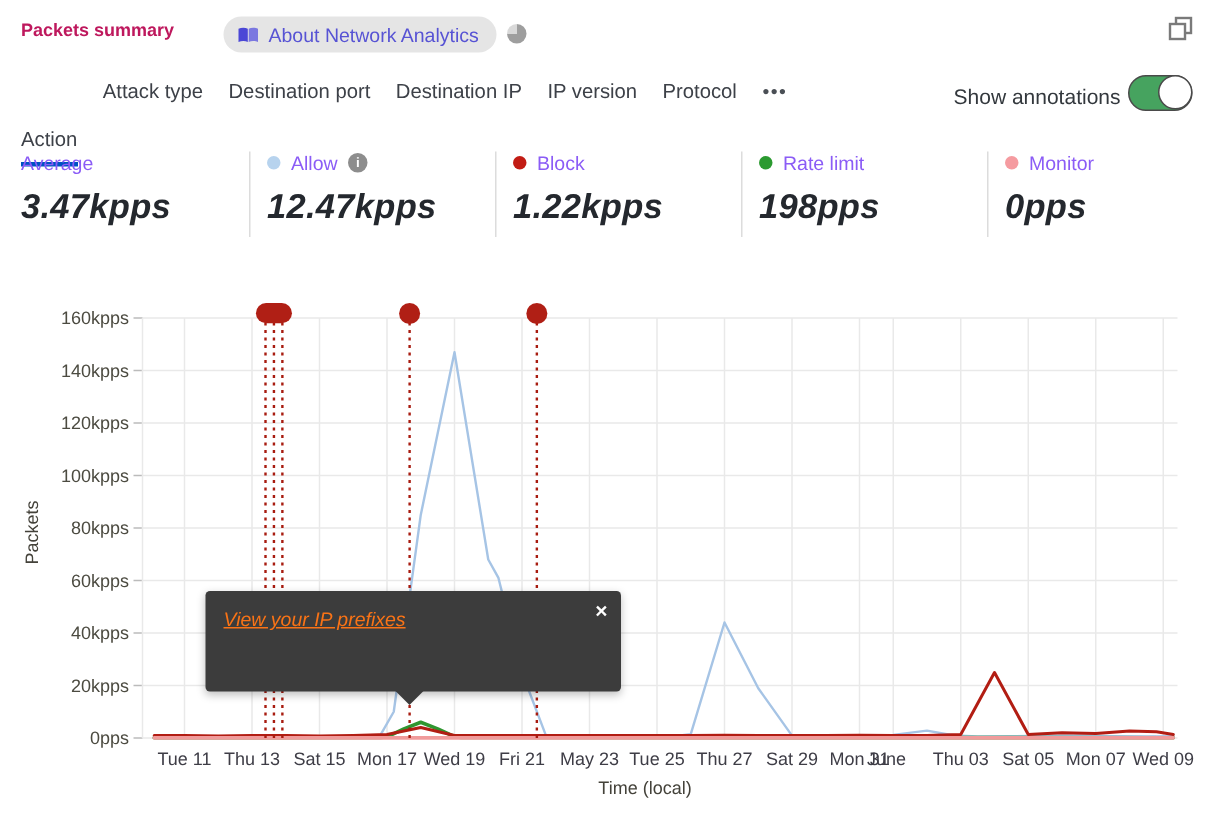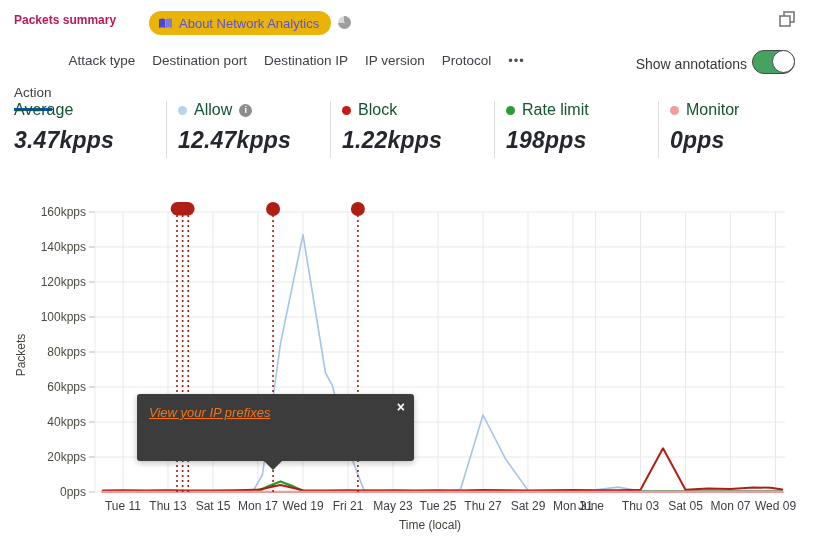--- a/index.html
+++ b/index.html
@@ -3,21 +3,21 @@
 <meta charset="utf-8">
 <style>
   * { box-sizing: border-box; margin: 0; padding: 0; }
   html,body { background:#fff; }
   body { font-family: "Liberation Sans", sans-serif; }
   #app { position: relative; width: 816px; height: 545px; background: #fff; overflow: hidden; }
 
   
   .title { position:absolute; left:14px; top:13px; font-size:12px; font-weight:700; color:#be185d; }
   .badge { position:absolute; left:149px; top:11px; height:24px; border-radius:12px;
-           background:#eab308; display:flex; align-items:center; gap:6px; padding:0 12px 0 9px; cursor:pointer; }
+           background:#e5e5e5; display:flex; align-items:center; gap:6px; padding:0 12px 0 9px; cursor:pointer; }
   .badge-label { font-size:13px; color:#5753d4; }
   .pie-icon { position:absolute; left:338px; top:16px; width:13px; height:13px; border-radius:50%;
               background: conic-gradient(from 270deg, #d9d9d9 0 90deg, #9e9e9e 90deg 360deg); }
   .restore-icon { position:absolute; left:778px; top:10px; width:18px; height:18px; cursor:pointer; }
 
   
   .tabs { position:absolute; left:14px; top:53px; display:flex; gap:17px; align-items:flex-start; }
   .tab { font-size:13.5px; color:#3d4148; padding-bottom:8px; cursor:pointer; white-space:nowrap; }
   .tab.active { border-bottom:3px solid #0051c3; }
   .tab-more { font-size:13px; letter-spacing:1px; color:#4a4f55; cursor:pointer; padding-bottom:8px; }
@@ -25,21 +25,21 @@
   .show-ann-label { position:absolute; left:631px; top:56px; width:116px; text-align:right; font-size:14px; color:#33383d; }
   .toggle { position:absolute; left:752px; top:50px; width:43px; height:24px; border-radius:12px;
             border:1.5px solid #4a4a4a; cursor:pointer; }
   .toggle-knob { position:absolute; right:-1px; top:-1px; width:23px; height:23px; border-radius:50%;
                  background:#fff; border:1.5px solid #4a4a4a; }
 
   
   .stat-col { position:absolute; top:101px; }
   .stat-head { display:flex; align-items:center; gap:7px; }
   .stat-dot { width:9px; height:9px; border-radius:50%; }
-  .stat-label { font-size:16px; color:#14532d; }
+  .stat-label { font-size:13px; color:#8b5cf6; }
   .info-icon { width:13px; height:13px; border-radius:50%; background:#8d8d8d; color:#fff;
                font-size:9px; line-height:13px; text-align:center; font-weight:700; cursor:pointer; }
   .stat-value { margin-top:8px; font-size:23px; font-weight:600; color:#24282e; letter-spacing:.2px;font-style:italic; }
   .stat-divider { position:absolute; top:101px; width:1px; height:57px; background:#dcdcdc; }
 
   
   #chart { position:absolute; left:0; top:0; width:816px; height:545px; pointer-events:none; }
 
   
   .tooltip { position:absolute; left:137px; top:394px; width:277px; min-height:67px; z-index:5;

